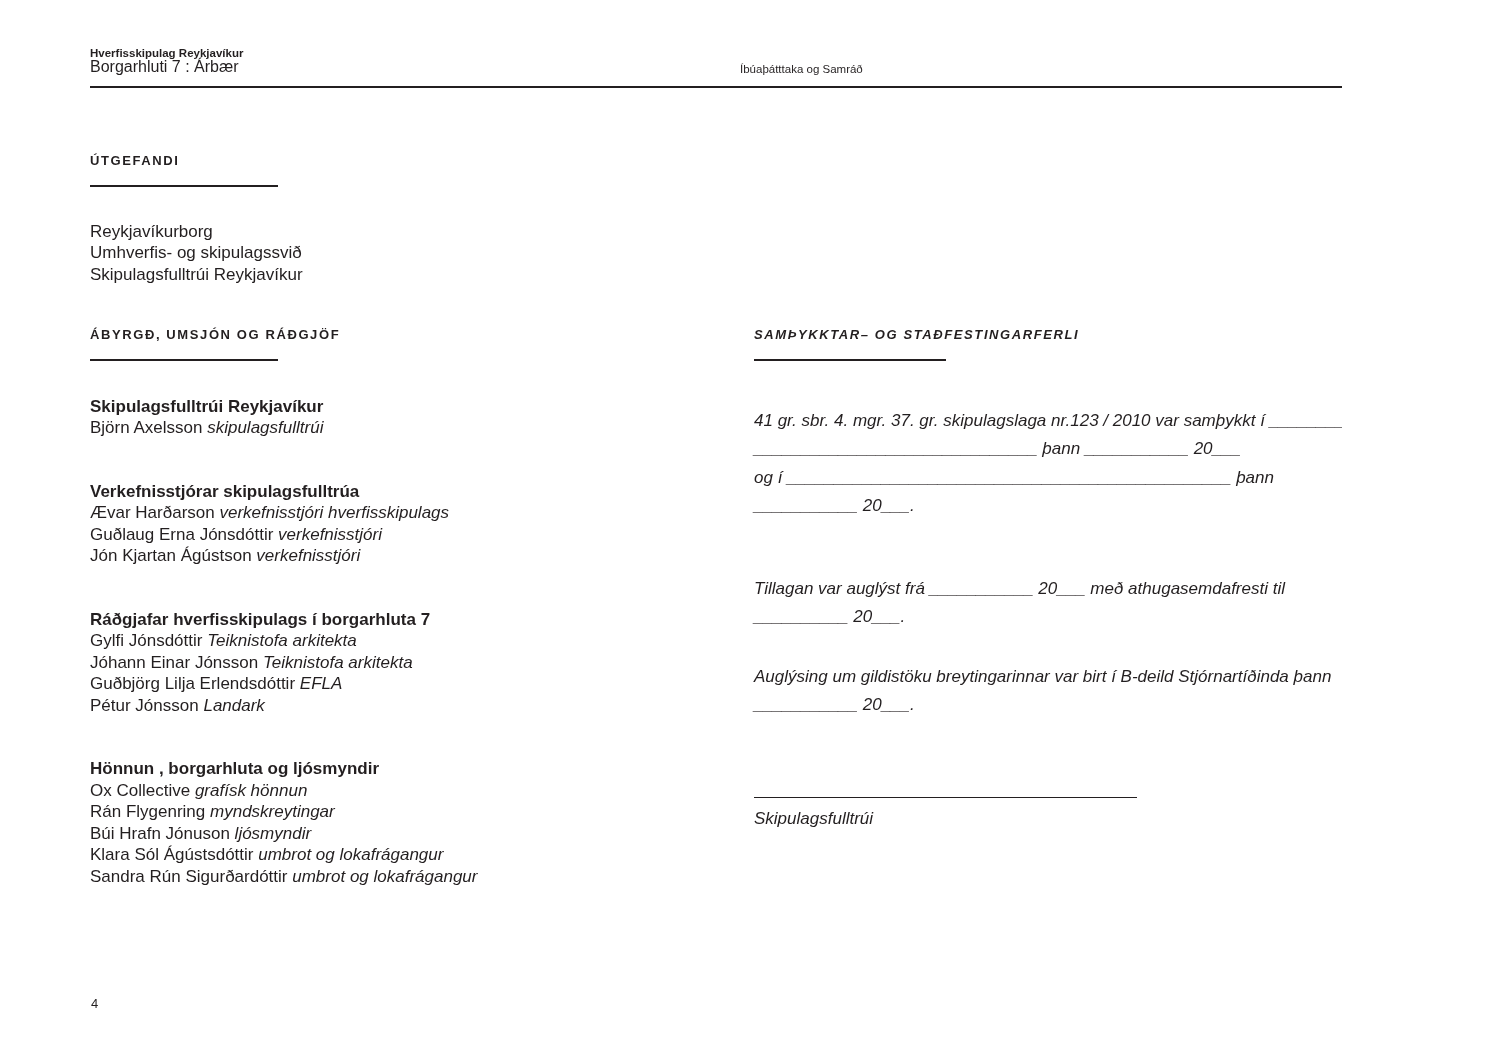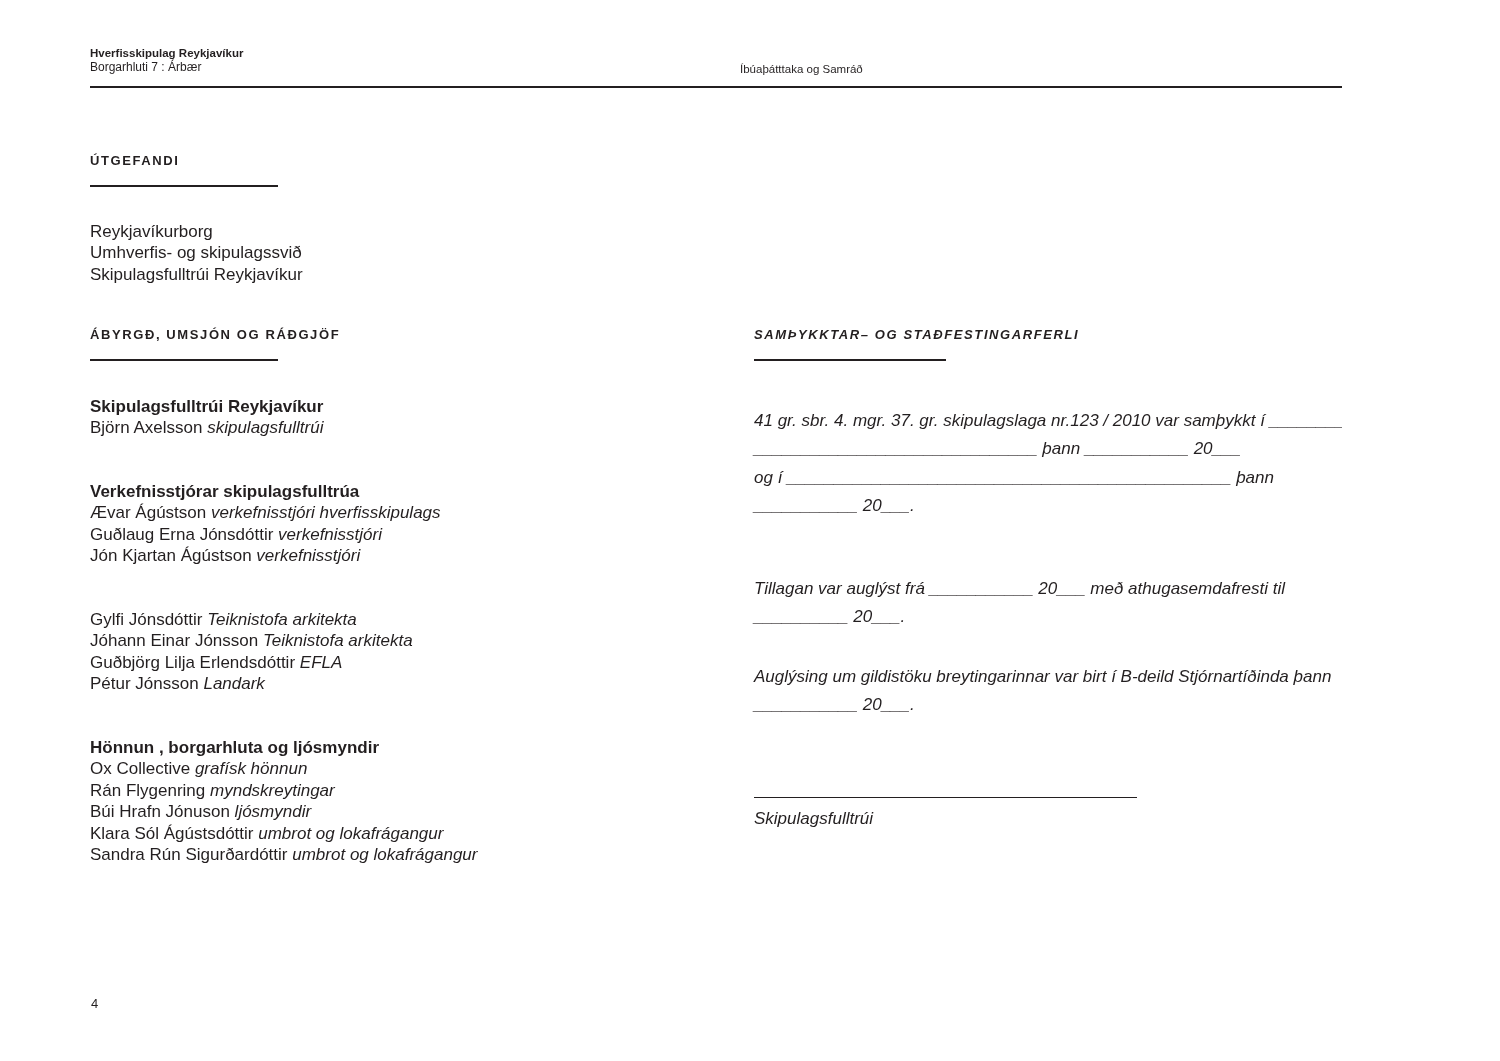--- a/index.html
+++ b/index.html
@@ -9,21 +9,21 @@
     height: 1061px;
     background: #ffffff;
     color: #231f20;
     font-family: "Liberation Sans", sans-serif;
     overflow: hidden;
   }
 
   
   .header { position: absolute; left: 90px; top: 46px; width: 1275px; }
   .header-title { font-size: 11.5px; font-weight: 700; line-height: 14px; }
-  .header-subtitle { font-size: 12px; line-height: 14px; }
+  .header-subtitle { font-size: 16px; line-height: 14px; }
   .header-chapter { position: absolute; left: 650px; top: 16px; font-size: 11.5px; line-height: 14px; }
   .header-rule { position: absolute; left: 90px; top: 86px; width: 1275px; height: 2px; background: #231f20; }
 
   
   .kicker { font-size: 13px; font-weight: 700; letter-spacing: 1.6px; line-height: 15px; }
   .kicker-rule { width: 188px; height: 1.5px; background: #231f20; margin-top: 17px; }
 
   
   .col-left { position: absolute; left: 90px; top: 153px; width: 600px; }
   .publisher { margin-top: 34px; font-size: 17px; line-height: 21.5px; }
@@ -77,34 +77,35 @@
       <div class="group-title">Skipulagsfulltrúi Reykjavíkur</div>
       <div class="credit-line">
         <span>Björn Axelsson</span>
         <span class="role">skipulagsfulltrúi</span>
       </div>
     </div>
 
     <div class="group">
       <div class="group-title">Verkefnisstjórar skipulagsfulltrúa</div>
       <div class="credit-line">
-        <span>Ævar Ágústson</span>
+        <span>Ævar Harðarson</span>
         <span class="role">verkefnisstjóri hverfisskipulags</span>
       </div>
       <div class="credit-line">
         <span>Guðlaug Erna Jónsdóttir</span>
         <span class="role">verkefnisstjóri</span>
       </div>
       <div class="credit-line">
         <span>Jón Kjartan Ágústson</span>
         <span class="role">verkefnisstjóri</span>
       </div>
     </div>
 
     <div class="group">
+      <div class="group-title">Ráðgjafar hverfisskipulags í borgarhluta 7</div>
       <div class="credit-line">
         <span>Gylfi Jónsdóttir</span>
         <span class="role">Teiknistofa arkitekta</span>
       </div>
       <div class="credit-line">
         <span>Jóhann Einar Jónsson</span>
         <span class="role">Teiknistofa arkitekta</span>
       </div>
       <div class="credit-line">
         <span>Guðbjörg Lilja Erlendsdóttir</span>

